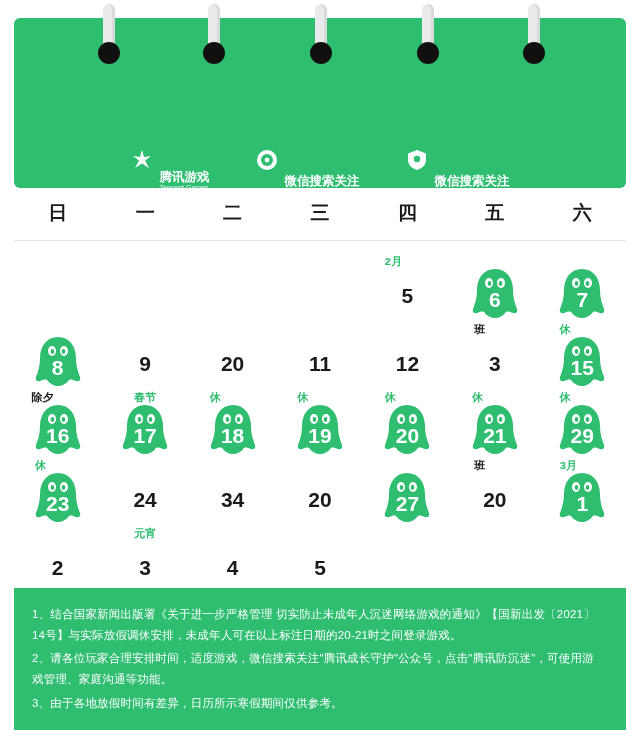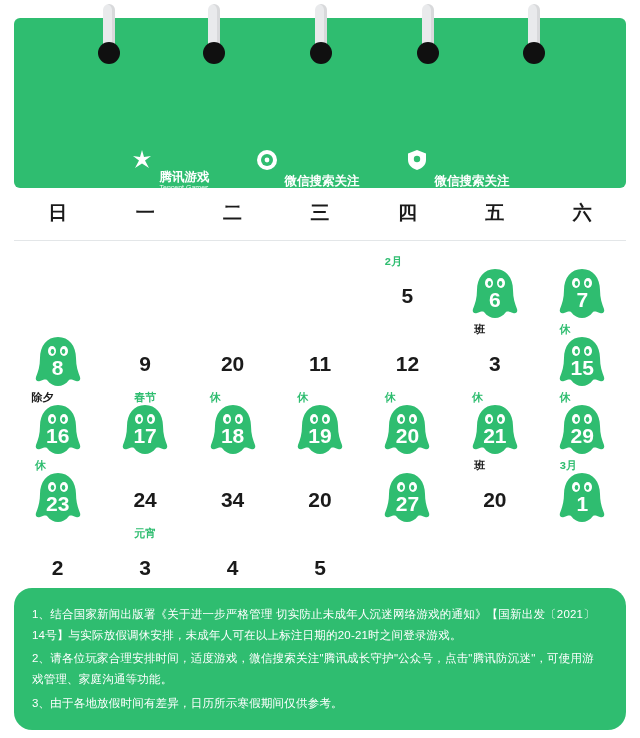--- a/index.html
+++ b/index.html
@@ -87,21 +87,21 @@
   .taglabel.work { color:#1a1a1a; left:22%; }
   .taglabel.fest { color:#2fbd70; }
   .taglabel.month { color:#2fbd70; left:24%;font-family:Liberation Mono, monospace; }
 
   
   .taglabel.wide { left:50%; }
 
   
   .footer {
     position:absolute; bottom:8px; left:14px; width:612px;
-    background:#2fbd70; border-radius:18px;
+    background:#2fbd70; border-radius:0;
     padding:16px 22px 14px 18px; color:#ffffff;
   }
   .note {
     font-size:11.5px; line-height:1.85; margin-bottom:2px;
     letter-spacing:.2px;
   }
 </style>
 </head>
 <body>
 

